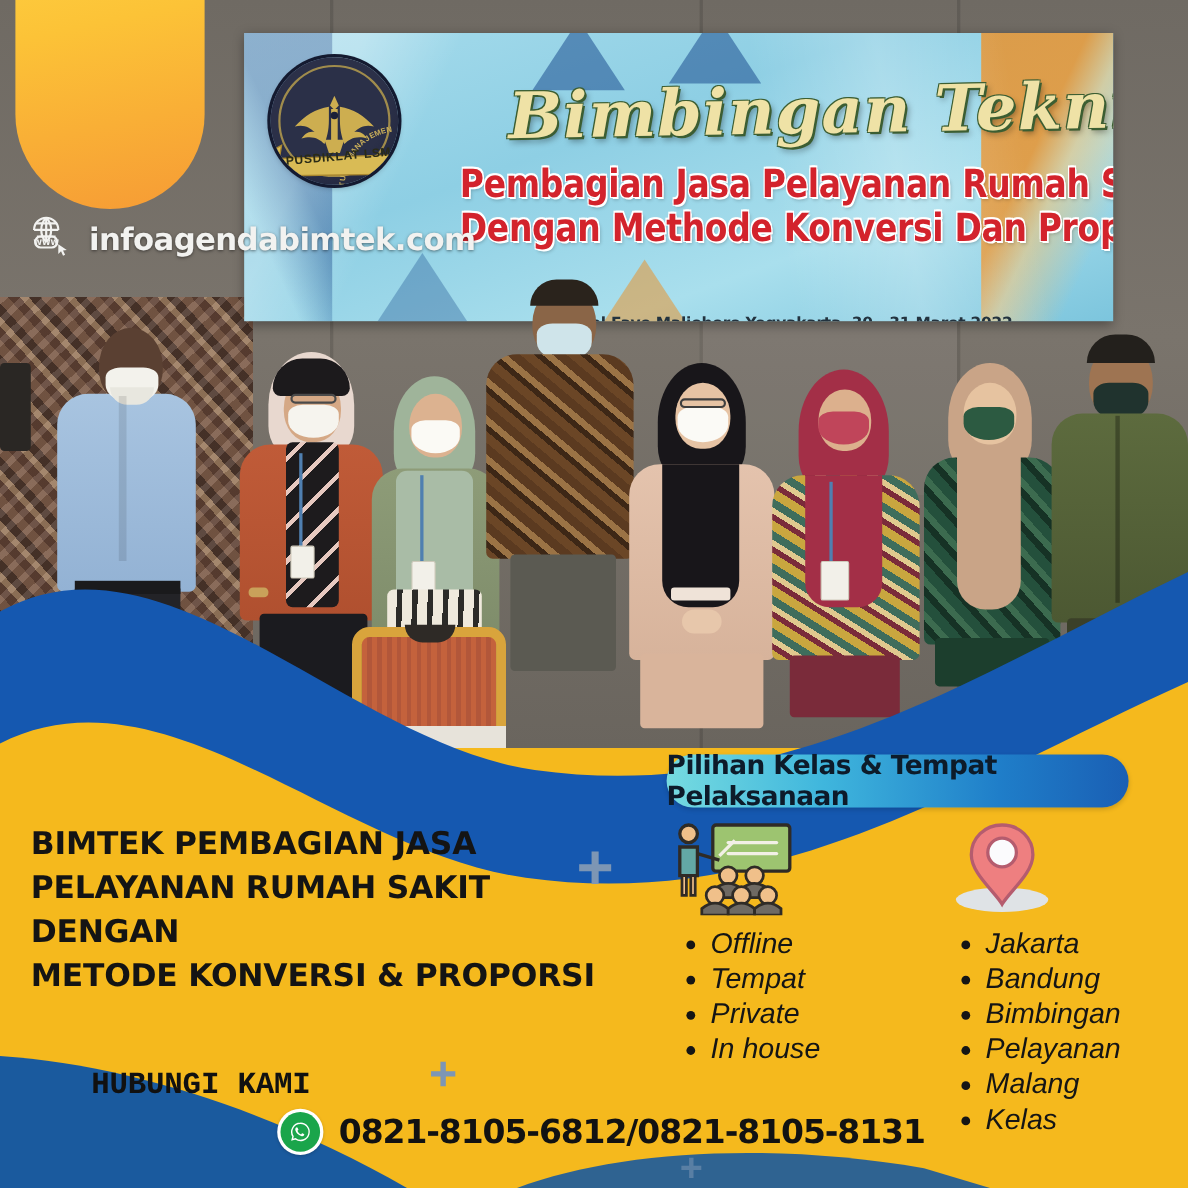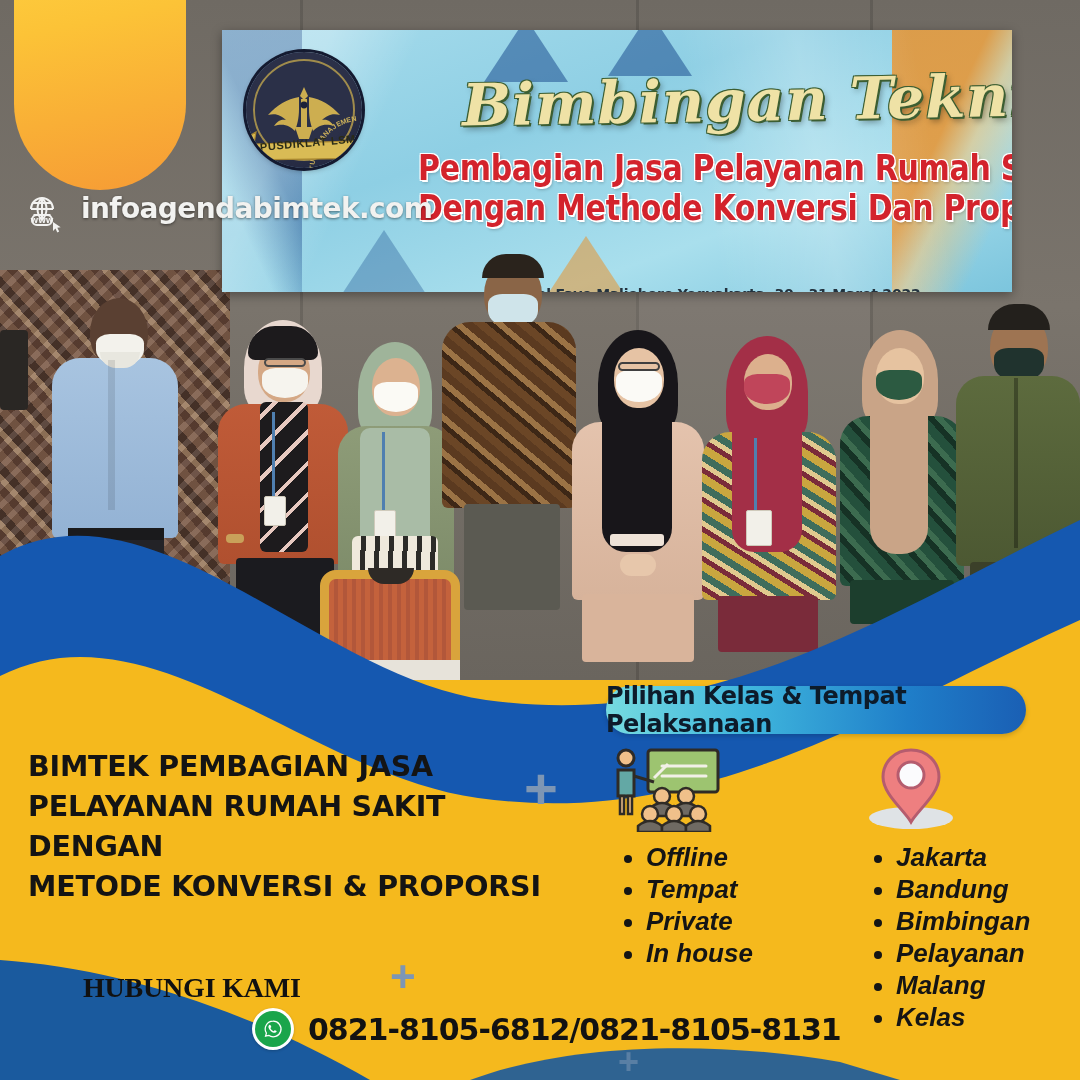--- a/index.html
+++ b/index.html
@@ -88,44 +88,44 @@
 
   
   .topblob{position:absolute;left:14px;top:-120px;width:172px;height:310px;
     border-radius:0 0 92px 92px;
     background:linear-gradient(168deg,#ffd84a 0%,#fcc337 45%,#f69b35 100%);}
   .wave{position:absolute;left:0;top:0;width:1080px;height:1080px;}
   .plus{position:absolute;color:#7d96b4;font-weight:bold;line-height:1;
     font-family:"Liberation Sans",sans-serif;}
 
   
-  .site{position:absolute;left:26px;top:192px;display:flex;align-items:flex-start;gap:13px;}
+  .site{position:absolute;left:26px;top:192px;display:flex;align-items:flex-end;gap:13px;}
   .site-txt{font-family:"DejaVu Sans",sans-serif;font-weight:bold;font-size:28px;color:#f2f2f0;
     text-shadow:0 1px 3px rgba(0,0,0,.5);letter-spacing:-.6px;}
 
   
   .headline{position:absolute;left:28px;top:747px;width:530px;
     font-family:"DejaVu Sans",sans-serif;font-weight:bold;font-size:28.5px;color:#141414;
     line-height:40px;letter-spacing:-.2px;}
   .hubungi{position:absolute;left:83px;top:972px;
-    font-family:Liberation Serif, serif;font-weight:bold;font-size:28px;color:#111;letter-spacing:-.2px;}
+    font-family:Liberation Mono, monospace;font-weight:bold;font-size:28px;color:#111;letter-spacing:-.2px;}
   .phone-row{position:absolute;left:252px;top:1008px;display:flex;align-items:center;gap:14px;}
   .phone-txt{font-family:"DejaVu Sans",sans-serif;font-weight:bold;font-size:30px;color:#121212;letter-spacing:-1px;}
   .wa{width:42px;height:42px;border-radius:50%;background:#fff;
     display:flex;align-items:center;justify-content:center;box-shadow:0 1px 3px rgba(0,0,0,.2);}
   .wa-in{width:36px;height:36px;border-radius:50%;background:#1aa54b;
     display:flex;align-items:center;justify-content:center;}
 
   
   .pill{position:absolute;left:606px;top:686px;width:420px;height:48px;border-radius:24px;
     background:linear-gradient(90deg,#76dbe0 0%,#3fb6dd 34%,#1f7ec9 72%,#1a5fb4 100%);
     display:flex;align-items:center;justify-content:center;
     box-shadow:0 2px 5px rgba(0,0,0,.18);}
   .pill-txt{font-family:"DejaVu Sans",sans-serif;font-weight:bold;font-size:24px;color:#0d1b2a;letter-spacing:-.5px;}
-  .cols{position:absolute;left:606px;top:740px;width:470px;display:flex;font-weight:bold;}
+  .cols{position:absolute;left:606px;top:740px;width:470px;display:flex;}
   .col{position:relative;}
   .col.a{width:250px;}
   .col.b{width:220px;}
   .ic{height:92px;display:flex;align-items:flex-end;}
   .blist{margin:10px 0 0 0;padding:0 0 0 40px;list-style:none;}
   .blist li{position:relative;font-family:"Liberation Sans",sans-serif;font-style:italic;
     font-size:26px;color:#151515;line-height:31px;margin-bottom:1px;}
   .blist li::before{content:"";position:absolute;left:-22px;top:13px;width:8px;height:8px;border-radius:50%;background:#151515;}
 </style>
 </head>

